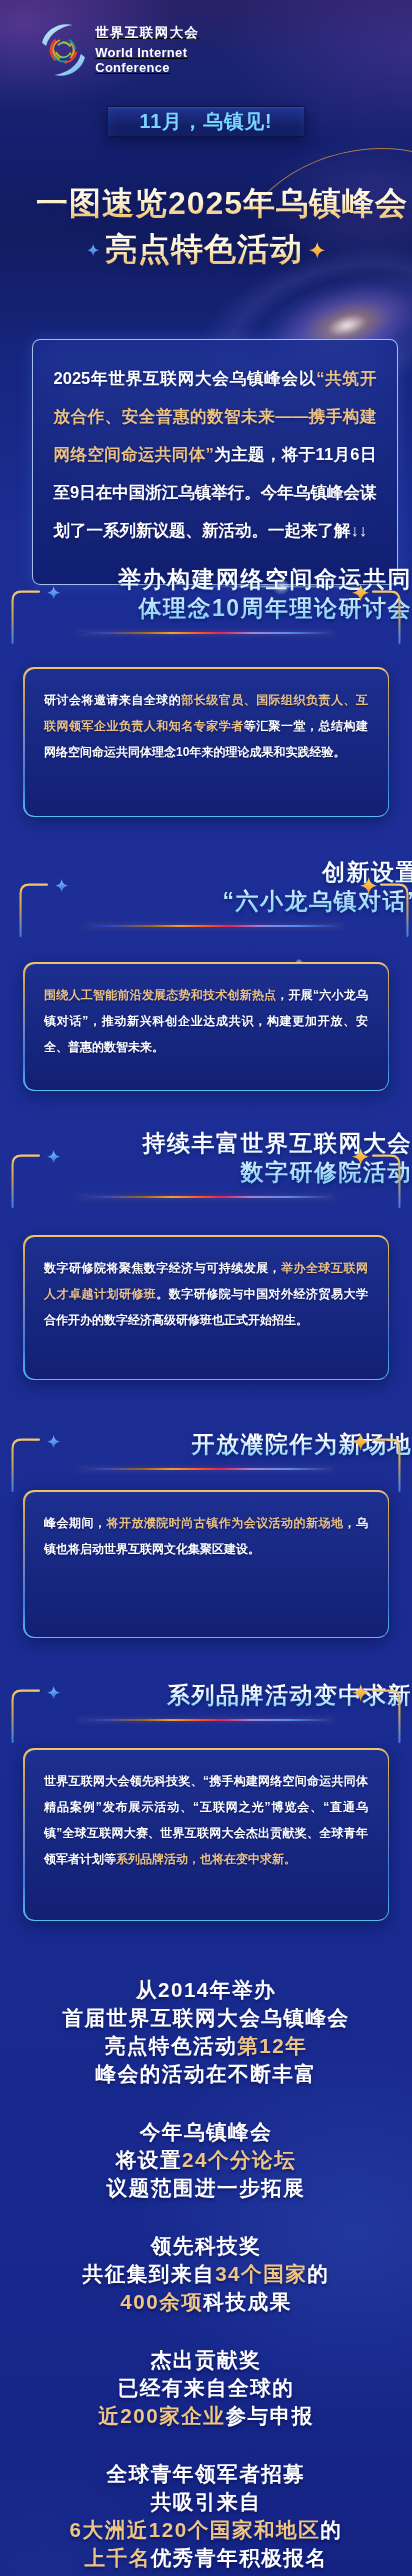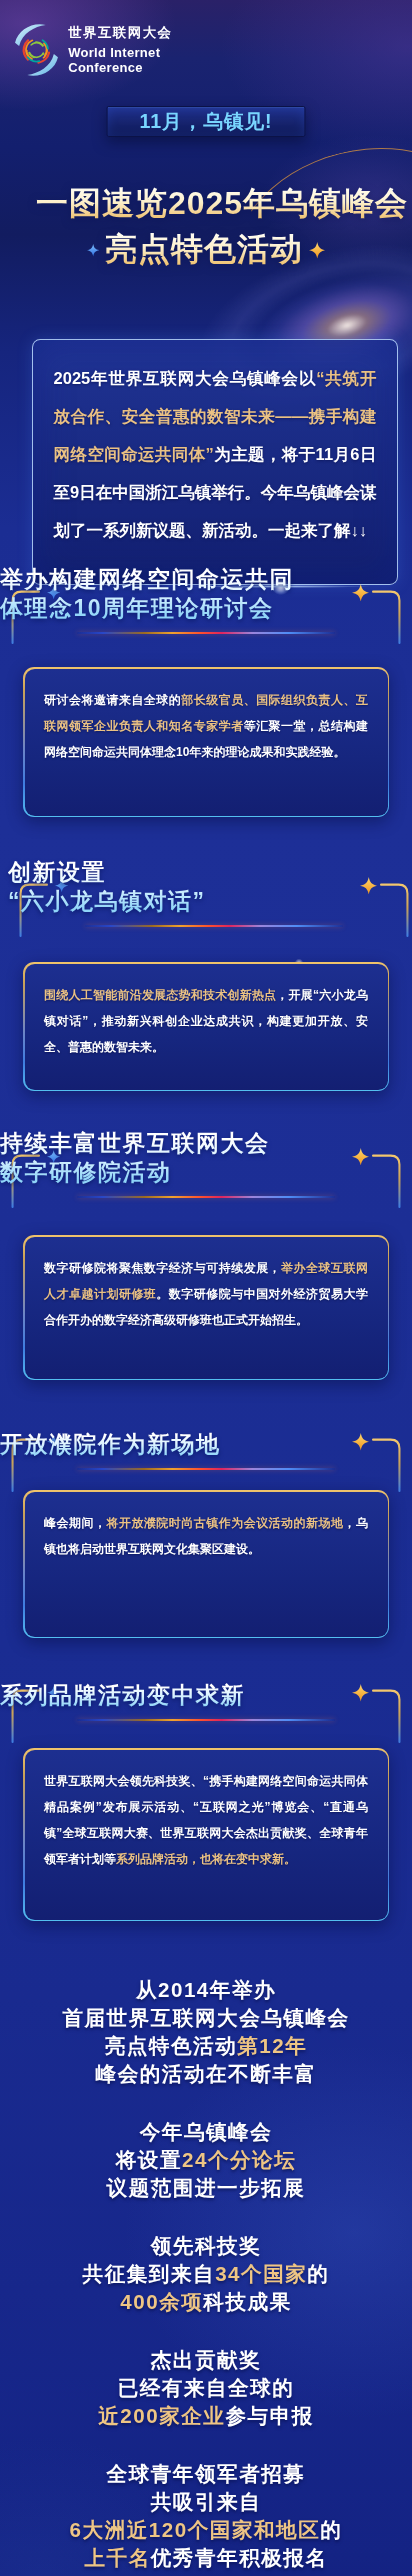--- a/index.html
+++ b/index.html
@@ -40,21 +40,21 @@
   .arc-blue{left:-93px;top:206px;width:258px;height:237px;
     border-left-color:rgba(96,148,240,.55);transform:rotate(14deg);}
   .flare{position:absolute;pointer-events:none;}
   .flare1{left:155px;top:573px;width:242px;height:27px;background:
     radial-gradient(124px 2.1px at 52% 50%, rgba(190,220,255,.85), transparent 72%),
     radial-gradient(12.4px 11.3px at 52% 50%, rgba(255,255,255,.95), rgba(190,215,255,.3) 55%, transparent 75%);}
   .flare2{left:268px;top:954px;width:62px;height:17.5px;background:
     radial-gradient(31px 1.3px at 50% 50%, rgba(200,225,255,.8), transparent 72%),
     radial-gradient(6.2px 6.2px at 50% 50%, rgba(255,255,255,.9), transparent 70%);}
   
-  .logo-row{position:absolute;left:13px;top:20.6px;display:flex;align-items:center;gap:8.2px;}
+  .logo-row{position:absolute;left:40px;top:20.6px;display:flex;align-items:center;gap:8.2px;text-decoration:underline;}
   .logo-text{display:flex;flex-direction:column;color:#fff;}
   .logo-cn{font-size:13.4px;font-weight:700;letter-spacing:1.5px;margin-bottom:3.6px;}
   .logo-en{font-size:13px;font-weight:600;line-height:15px;letter-spacing:0.3px;}
   
   .badge{position:absolute;left:50%;transform:translateX(-50%);top:106px;width:197px;height:29px;
     display:flex;align-items:center;justify-content:center;border-radius:2.1px;
     background:linear-gradient(180deg, rgba(32,50,142,.95), rgba(14,24,84,.97));
     border:0.5px solid #0b1247;box-shadow:0 5.2px 12.4px rgba(4,9,46,.5), inset 0 0.5px 0 rgba(140,190,255,.25), inset 0 0 10.3px rgba(60,110,255,.22);
     font-size:19.6px;font-weight:700;color:#79d6ff;letter-spacing:1px;}
   .title{position:absolute;left:0;width:100%;text-align:center;font-weight:800;
@@ -69,21 +69,21 @@
   .intro-card{position:absolute;left:23px;top:339px;width:366px;height:246px;box-sizing:border-box;
     border:1px solid rgba(188,218,255,.85);border-radius:8.2px;
     background:linear-gradient(180deg, rgba(34,54,152,.88), rgba(17,30,108,.93));
     box-shadow:0 0 14.4px rgba(80,140,255,.22), inset 0 0 36px rgba(16,32,130,.55);
     padding:18.5px 20.6px 0;margin-left:9px;}
   .intro-text{margin:0;font-size:16.5px;line-height:38px;font-weight:700;color:#fff;
     text-align:justify;text-shadow:0 1px 2.6px rgba(0,8,60,.5);}
   .intro-text .gold,.card-text .gold{color:#eac183;}
   
   .sec-head{position:absolute;left:0;width:100%;}
-  .sh-lines{text-align:left;font-weight:800;font-size:23px;line-height:29px;letter-spacing:1.5px;
+  .sh-lines{text-align:right;font-weight:800;font-size:23px;line-height:29px;letter-spacing:1.5px;
     background:linear-gradient(180deg,#ffffff 18%,#d6f1ff 52%,#8fd4f8 88%);
     -webkit-background-clip:text;background-clip:text;color:transparent;
     filter:drop-shadow(0 2.1px 2.1px rgba(4,18,92,.7));}
   .sh-line:empty{display:none;}
   .sec-rainbow{width:258px;height:2.1px;margin:9.3px auto 0;border-radius:1.5px;
     background:linear-gradient(90deg, rgba(30,50,160,0) 0%, #2847c9 10%, #9a6a22 26%,
       #f0a22e 37%, #ff4f2d 48%, #e0245e 56%, #9b85dc 68%, #4f8df7 82%, rgba(60,100,220,0) 100%);
     box-shadow:0 0 5.2px rgba(255,120,60,.35);}
   .bracket{position:absolute;}
   .bracket-l{left:11.3px;}

